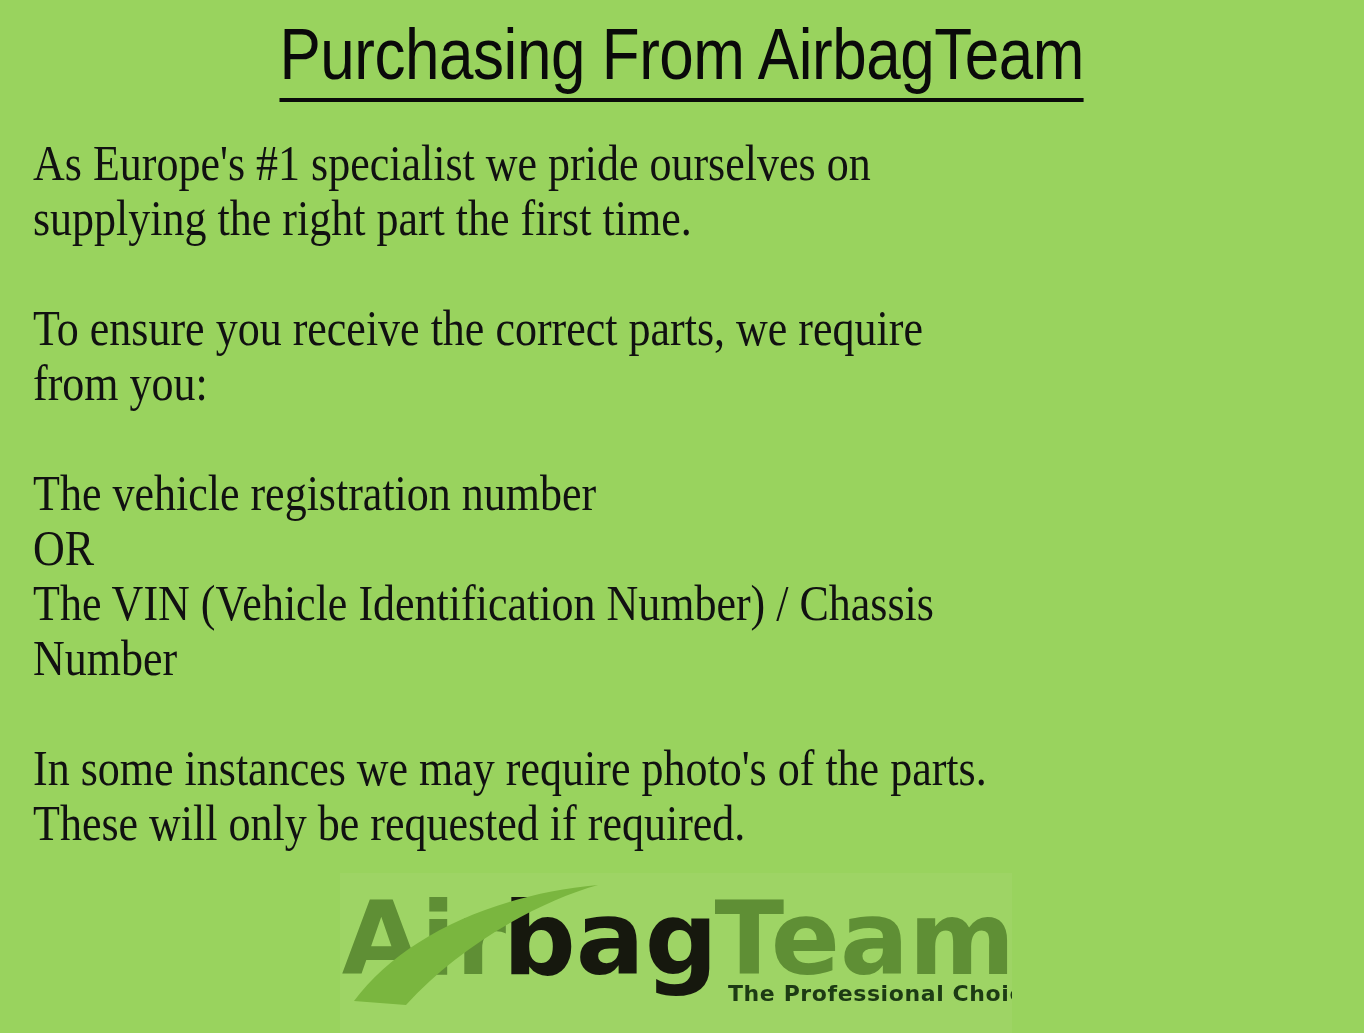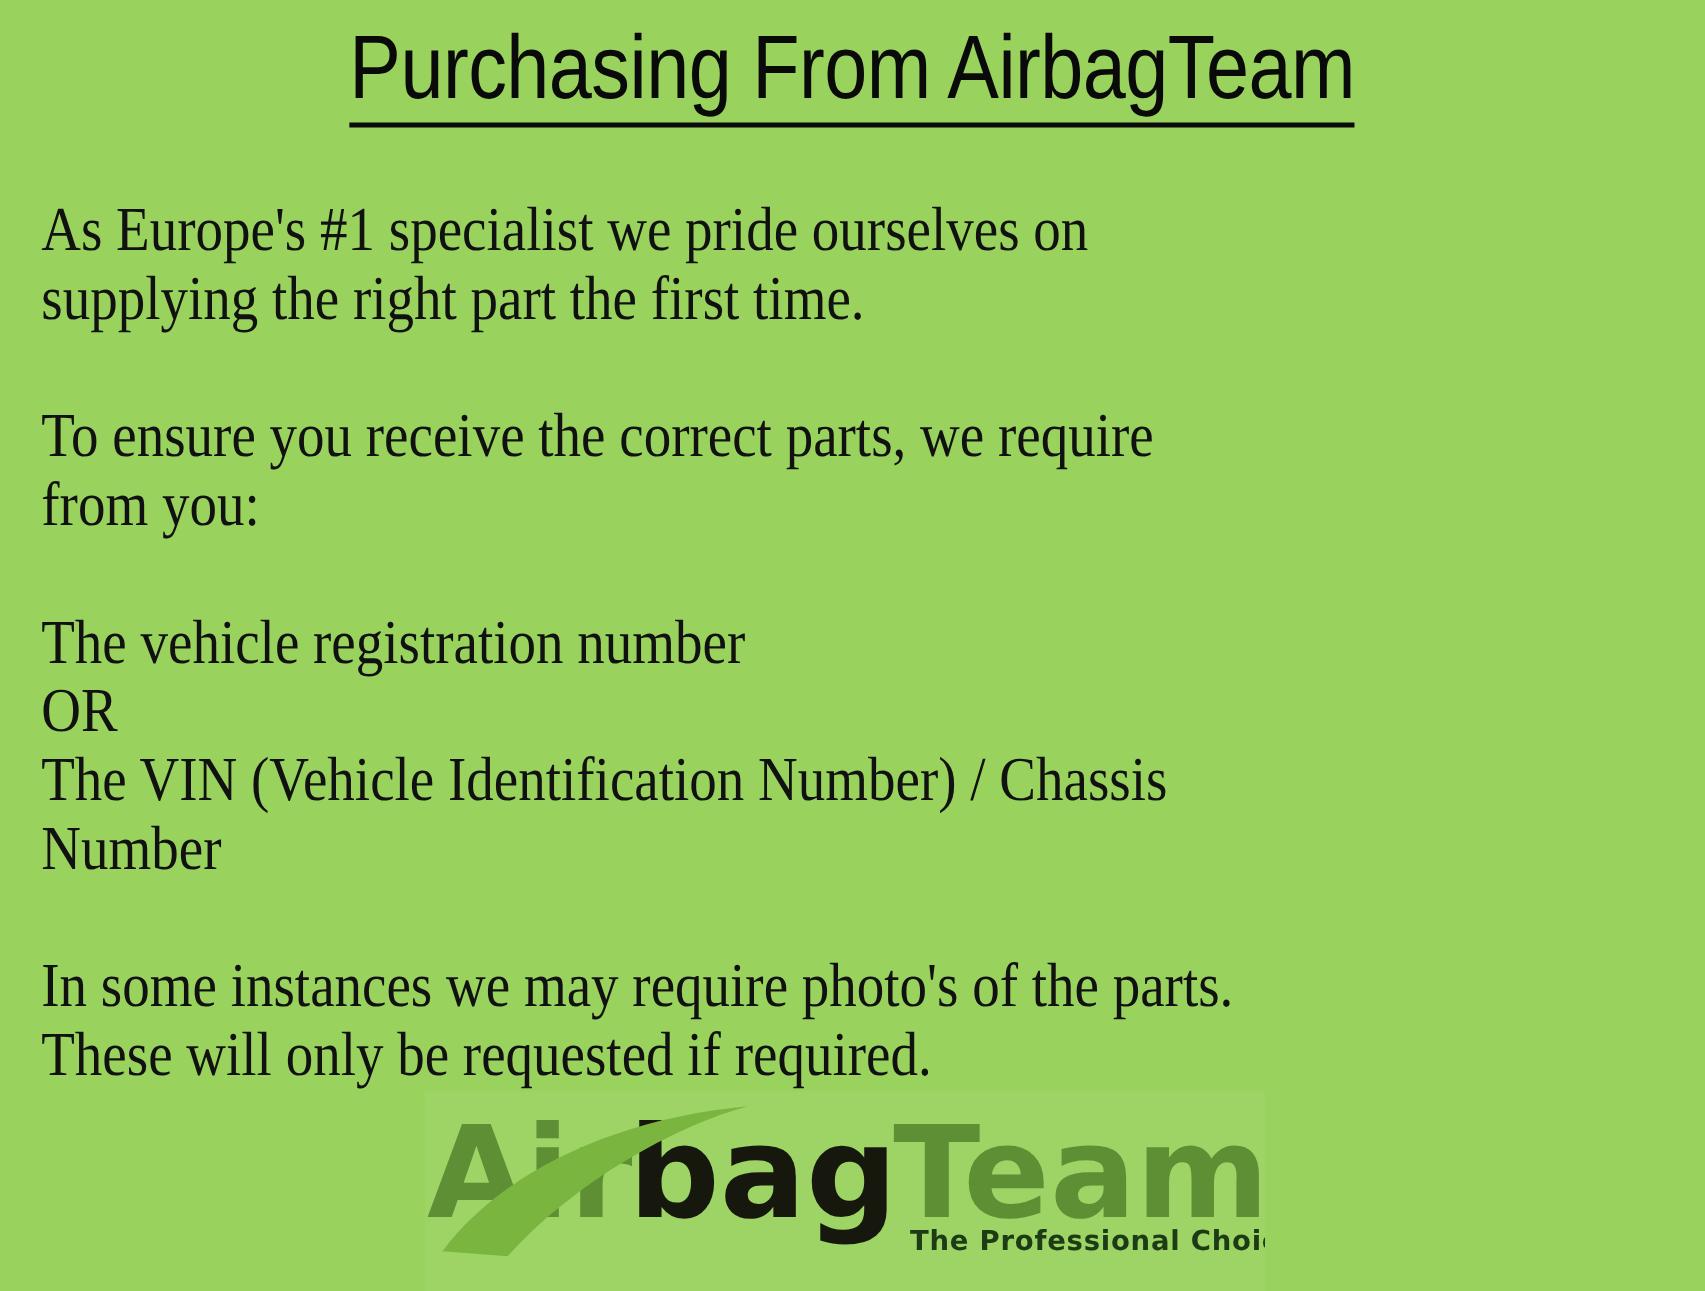--- a/index.html
+++ b/index.html
@@ -42,21 +42,21 @@
     transform: scaleX(0.86);
     transform-origin: center top;
     white-space: nowrap;
     padding-bottom: 4px;
     border-bottom: 4px solid #0a0a0a;
   }
 
   
   #body-block {
     position: absolute;
-    top: 156px;
+    top: 136px;
     left: 33px;
     width: 1320px;
   }
   .para {
     font-family: "Liberation Serif", "DejaVu Serif", serif;
     font-size: 50px;
     line-height: 55px;
     color: #111111;
     transform: scaleX(0.88);
     transform-origin: left top;

